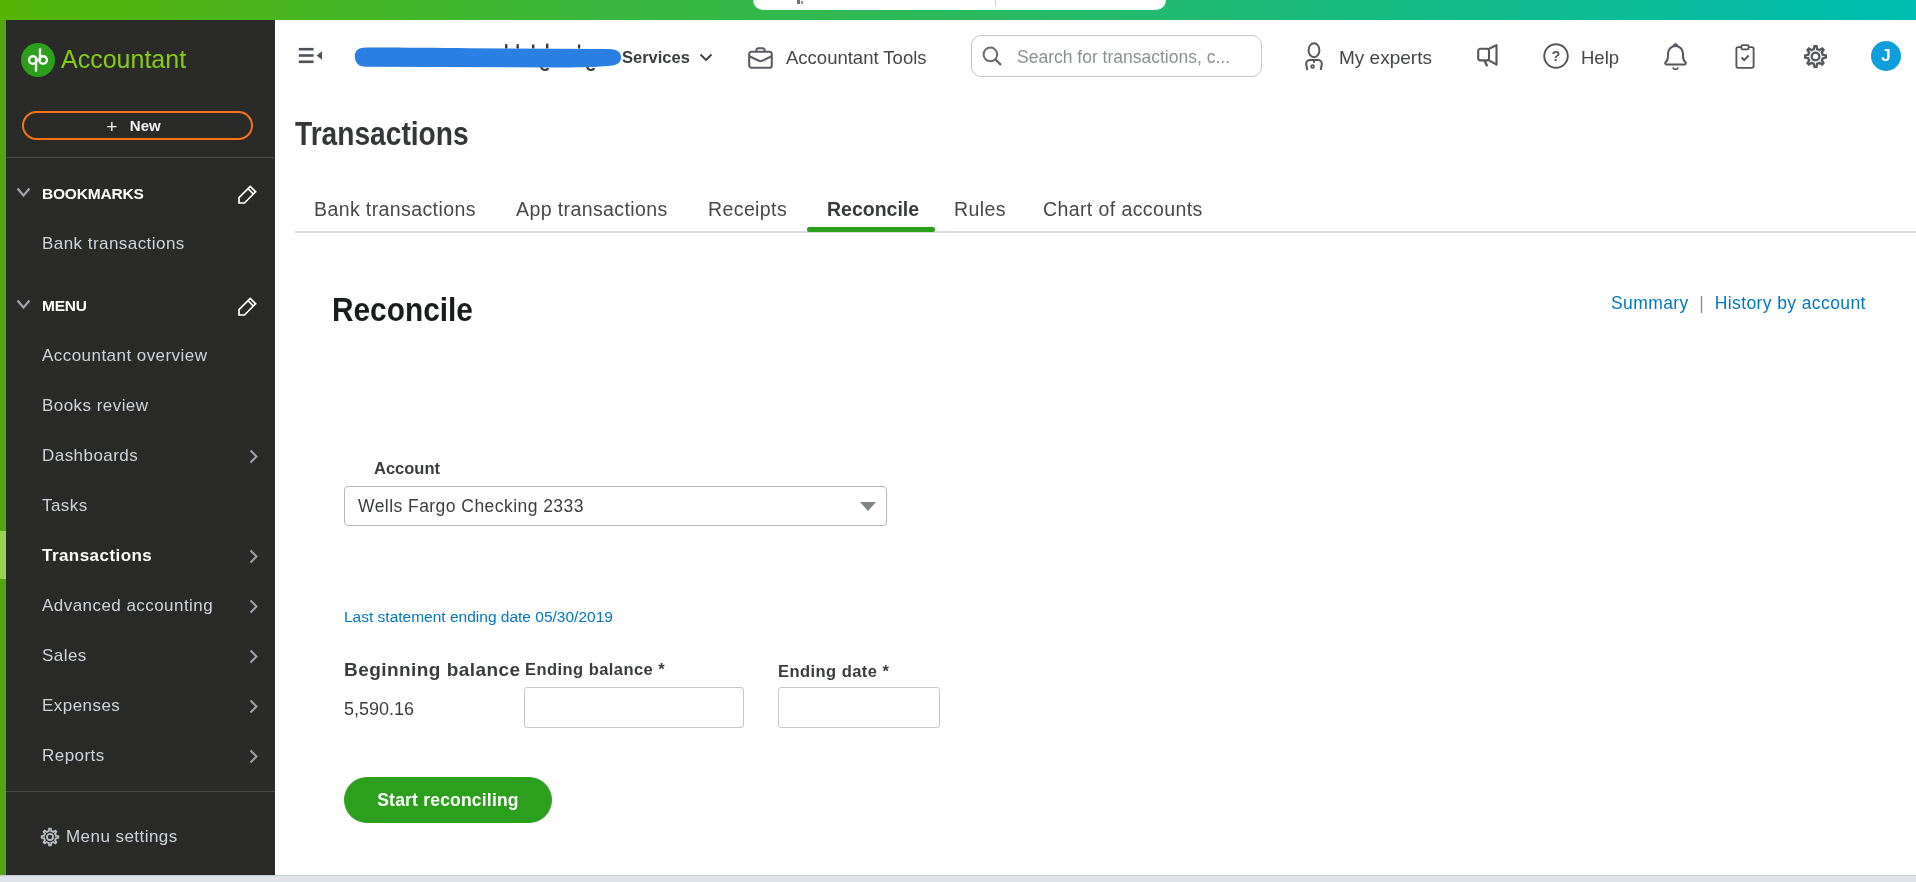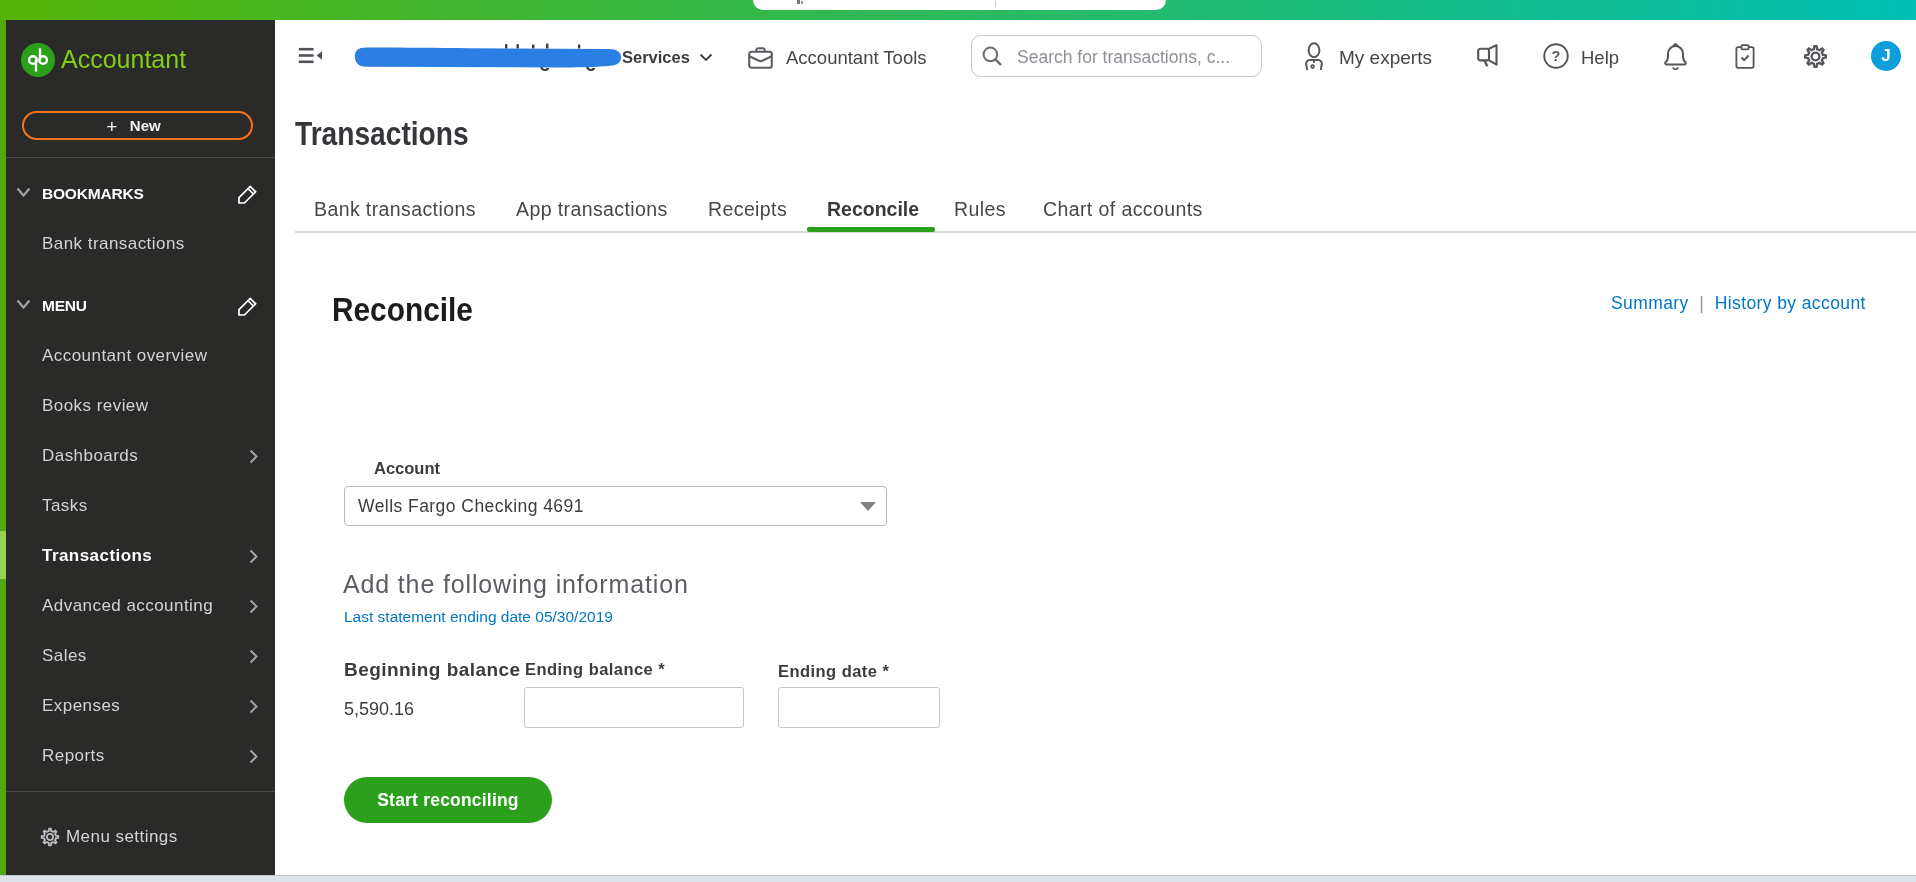--- a/index.html
+++ b/index.html
@@ -116,26 +116,25 @@
     <div class="abs" style="left:433px;top:179px;font-size:19.5px;color:#47484c;line-height:20px;letter-spacing:0.4px;">Receipts</div>
     <div class="abs" style="left:552px;top:179px;font-size:19.5px;font-weight:bold;color:#393a3d;line-height:20px;">Reconcile</div>
     <div class="abs" style="left:679px;top:179px;font-size:19.5px;color:#47484c;line-height:20px;letter-spacing:0.4px;">Rules</div>
     <div class="abs" style="left:768px;top:179px;font-size:19.5px;color:#47484c;line-height:20px;letter-spacing:0.4px;">Chart of accounts</div>
 
     <div class="abs" style="left:57px;top:272px;font-size:34px;font-weight:bold;color:#1b1c1e;line-height:34px;transform:scaleX(0.877);transform-origin:left top;">Reconcile</div>
     <div class="abs" style="left:1336px;top:274px;font-size:17.5px;color:#0077c5;line-height:18px;letter-spacing:0.4px;">Summary&nbsp;&nbsp;<span style="color:#8d9196;">|</span>&nbsp;&nbsp;History by account</div>
 
     <div class="abs" style="left:69px;top:440px;font-size:16.5px;font-weight:bold;color:#3b3c3f;line-height:17px;margin-left:30px;">Account</div>
     <div class="abs" style="left:69px;top:466px;width:543px;height:40px;border:1px solid #b6babf;border-radius:4px;"></div>
-    <div class="abs" style="left:83px;top:477px;font-size:17.5px;color:#3c3d41;line-height:18px;letter-spacing:0.45px;">Wells Fargo Checking 4691</div>
+    <div class="abs" style="left:83px;top:477px;font-size:17.5px;color:#3c3d41;line-height:18px;letter-spacing:0.45px;">Wells Fargo Checking 2333</div>
     <svg class="icon" style="left:585px;top:482px" width="16" height="9" viewBox="0 0 16 9">
         <path d="M0,0 L16,0 L8,9 Z" fill="#808387"></path>
       </svg>
 
-    <div class="abs" style="left:68px;top:551px;font-size:25px;color:#5b5d62;line-height:26px;letter-spacing:0.85px;">Add the following information</div>
     <div class="abs" style="left:69px;top:589px;font-size:15.5px;color:#0077c5;line-height:16px;">Last statement ending date 05/30/2019</div>
 
     <div class="abs" style="left:69px;top:641px;font-size:19px;font-weight:bold;color:#3b3c3f;line-height:17px;letter-spacing:0.45px;">Beginning balance</div>
     <div class="abs" style="left:250px;top:641px;font-size:16.5px;font-weight:bold;color:#3b3c3f;line-height:17px;letter-spacing:0.45px;">Ending balance *</div>
     <div class="abs" style="left:503px;top:643px;font-size:16.5px;font-weight:bold;color:#3b3c3f;line-height:17px;letter-spacing:0.45px;">Ending date *</div>
     <div class="abs" style="left:69px;top:680px;font-size:18px;color:#3c3d41;line-height:18px;">5,590.16</div>
     <div class="abs" style="left:249px;top:667px;width:220px;height:41px;border:1px solid #c4c7cb;border-radius:3px;"></div>
     <div class="abs" style="left:503px;top:667px;width:162px;height:41px;border:1px solid #c4c7cb;border-radius:3px;"></div>
 
     <div class="abs" style="left:69px;top:757px;width:208px;height:46px;border-radius:23px;background:#2ca01c;color:#fff;font-size:18px;font-weight:bold;text-align:center;line-height:46px;letter-spacing:0.2px;"><span style="font-size:17.5px;margin-top:40px;">Start reconciling</span></div>

